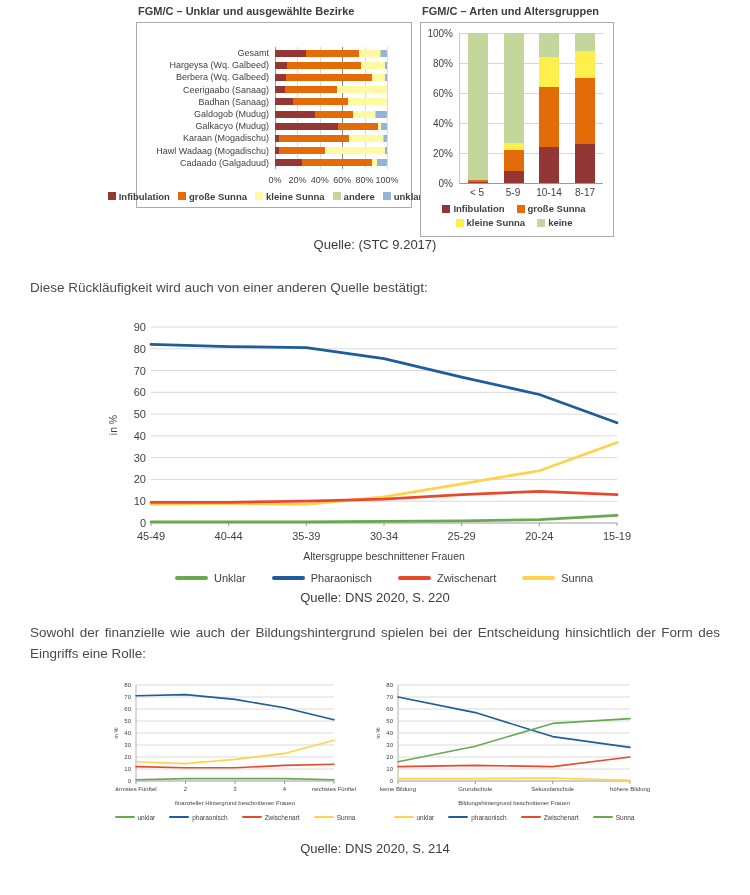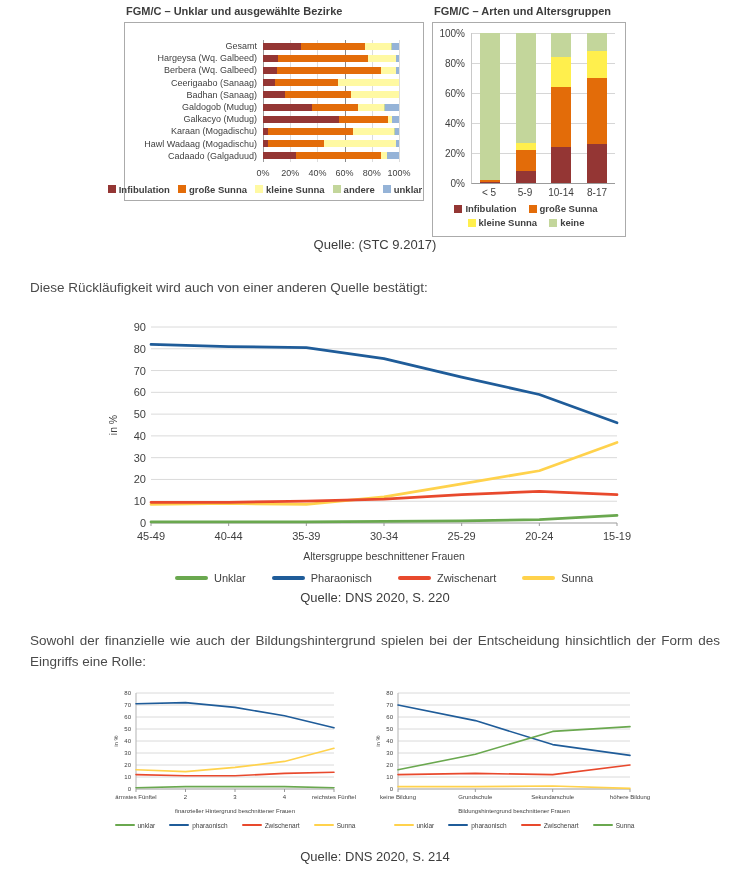--- a/index.html
+++ b/index.html
@@ -4,21 +4,21 @@
 <style>
   html,body{margin:0;padding:0}
   body{
     width:750px;height:895px;overflow:hidden;background:#ffffff;
     font-family:"Liberation Sans",sans-serif;color:#3f3f3f;
   }
   .top-row{display:flex;justify-content:center;align-items:flex-start;gap:8px;padding-top:5px}
   .fig-title{font-size:11px;font-weight:bold;color:#3d3d3d;margin:0 0 5px 2px;white-space:nowrap}
   .chart-box{border:1px solid #ababab;background:#fff;box-sizing:border-box}
   
-  #chart1-box{width:300px;padding:15px 24px 5px 6px}
+  #chart1-box{width:276px;padding:22px 24px 5px 6px}
   .hbar-rows{position:relative;padding:2px 0}
   .hbar-grid{position:absolute;left:132px;right:0;top:2px;bottom:2px}
   .vline{position:absolute;top:0;bottom:0;width:1px;background:#dcdcdc}
   .vline.axis{background:#9b9b9b}
   .vline.dark{background:#8a8a8a}
   .hbar-row{display:flex;align-items:center;height:12.2px;position:relative}
   .hbar-cat{width:132px;box-sizing:border-box;padding-right:6px;text-align:right;font-size:9px;white-space:nowrap;color:#3f3f3f}
   .hbar-track{flex:1;height:7px;display:flex;position:relative;z-index:1}
   .hbar-xaxis{position:relative;margin-left:132px;height:14px;margin-top:3px}
   .hbar-xaxis span{position:absolute;transform:translateX(-50%);font-size:9px;top:1px}
@@ -39,21 +39,21 @@
   .vbar-xlab span{flex:1;text-align:center;font-size:10px}
   .vbar-legend{margin-top:5px}
   .vbar-legend .lrow{display:flex;justify-content:center;gap:12px;font-size:9.5px;font-weight:600;margin-top:3px}
   
   .caption{text-align:center;font-size:13px;color:#3c3c3c;margin:0}
   #caption-stc{}
   #caption-dns220{margin-top:6px}
   #caption-dns214{margin-top:20px}
   .para{font-size:13.5px;color:#4a4a4a;margin:0 30px;line-height:1.55}
   #para1{margin-top:26px}
-  #para2{margin-top:26px;text-align:justify}
+  #para2{margin-top:18px;text-align:justify}
   
   .line-chart-wrap{display:flex;flex-direction:column;align-items:center}
   #chart3-wrap{margin-top:18px}
   svg{overflow:visible;display:block}
   svg text{fill:#3f3f3f}
   .line-legend{display:flex;align-items:center;justify-content:center}
   .legend-item{display:flex;align-items:center;white-space:nowrap}
   .legend-line{display:inline-block;border-radius:2px}
   .bottom-row{display:flex;justify-content:center;align-items:flex-start;gap:22px;margin-top:14px}
 </style>

